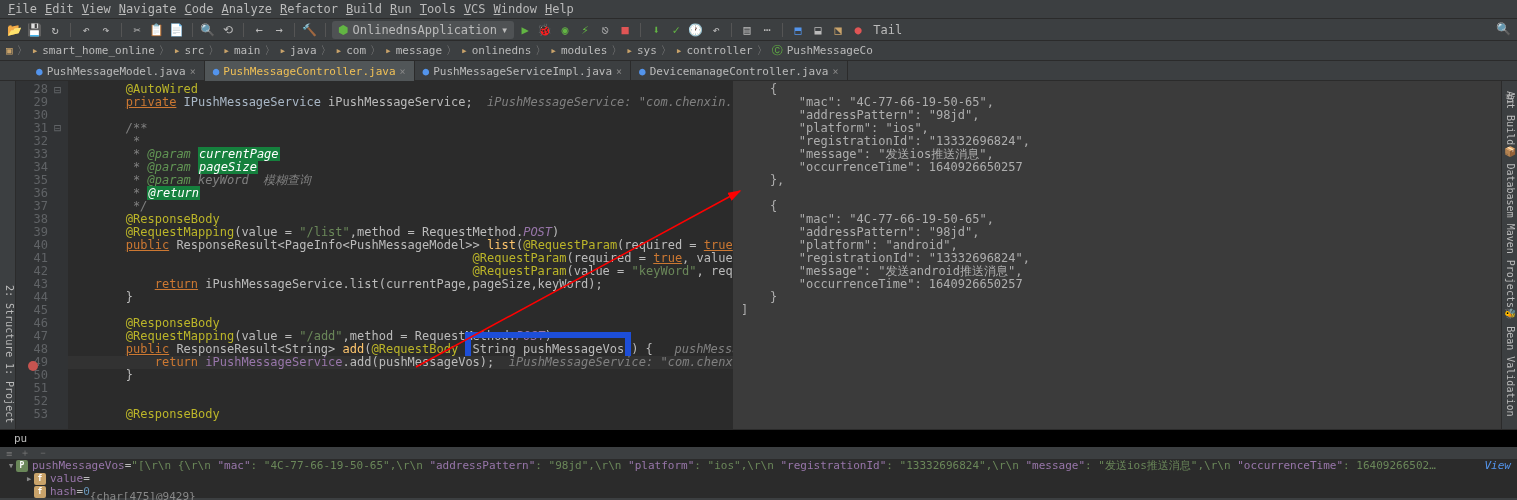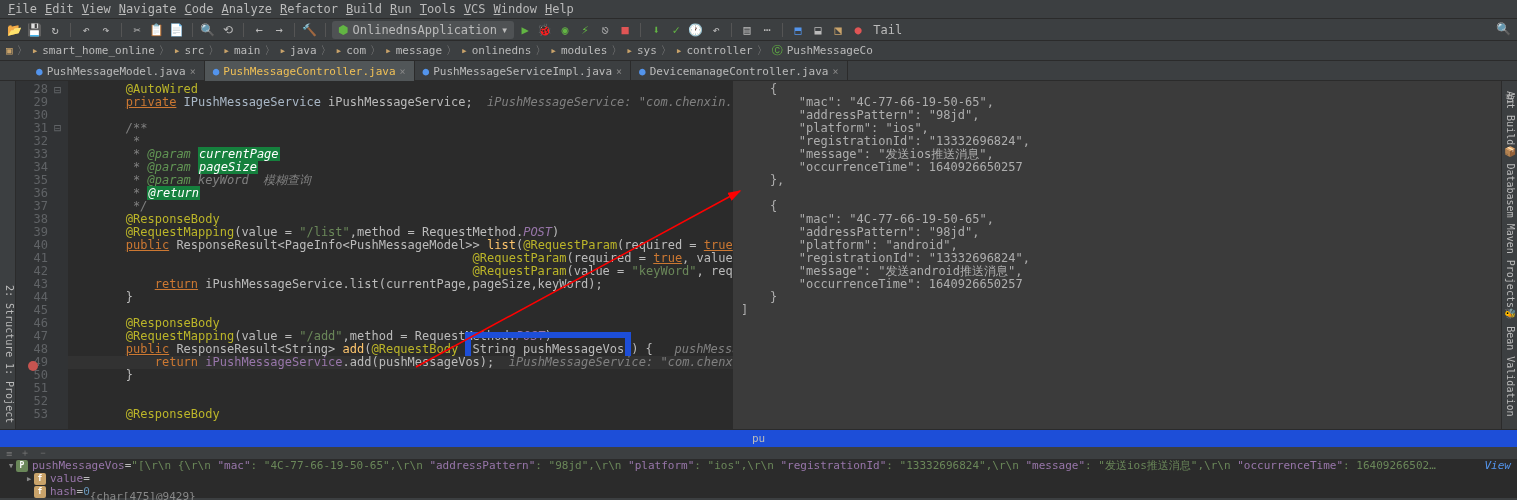--- a/index.html
+++ b/index.html
@@ -115,22 +115,22 @@
 
   .right-strip { width:16px; background:#3c3f41; border-left:1px solid #2b2b2b;
     writing-mode: vertical-rl; font-size:10px; padding:4px 0;}
 
   
   .arrow {
     position:absolute; z-index:50; pointer-events:none;
   }
 
   
-  .statusbar { height:18px; background:#1d4ed8; border-top:1px solid #2b2b2b;
-    display:flex; justify-content:center; align-items:center; padding:0 8px; font-size:11px;}
+  .statusbar { height:18px; background:#000000; border-top:1px solid #2b2b2b;
+    display:flex; justify-content:flex-start; align-items:center; padding:0 14px; font-size:11px;}
 
   
   .debug-top { height:12px; background:#3c3f41; display:flex; align-items:center; padding:0 6px; gap:8px;}
   .debug-btn { font-size:10px; color:#777; }
   .debug-vars { background:#2b2b2b; font-family:Consolas,monospace; font-size:11px; line-height:13px; padding:0 6px;}
   .debug-vars .row { display:flex; align-items:center; height:13px;}
   .dv-icon { width:12px; height:12px; border-radius:2px; display:inline-flex; align-items:center; justify-content:center; font-size:8px; font-weight:bold; margin-right:4px;}
   .dv-p { background:#6a8759; color:#fff;}
   .dv-f { background:#c9a36a; color:#fff;}
   .dv-key { color:#9876aa;}

